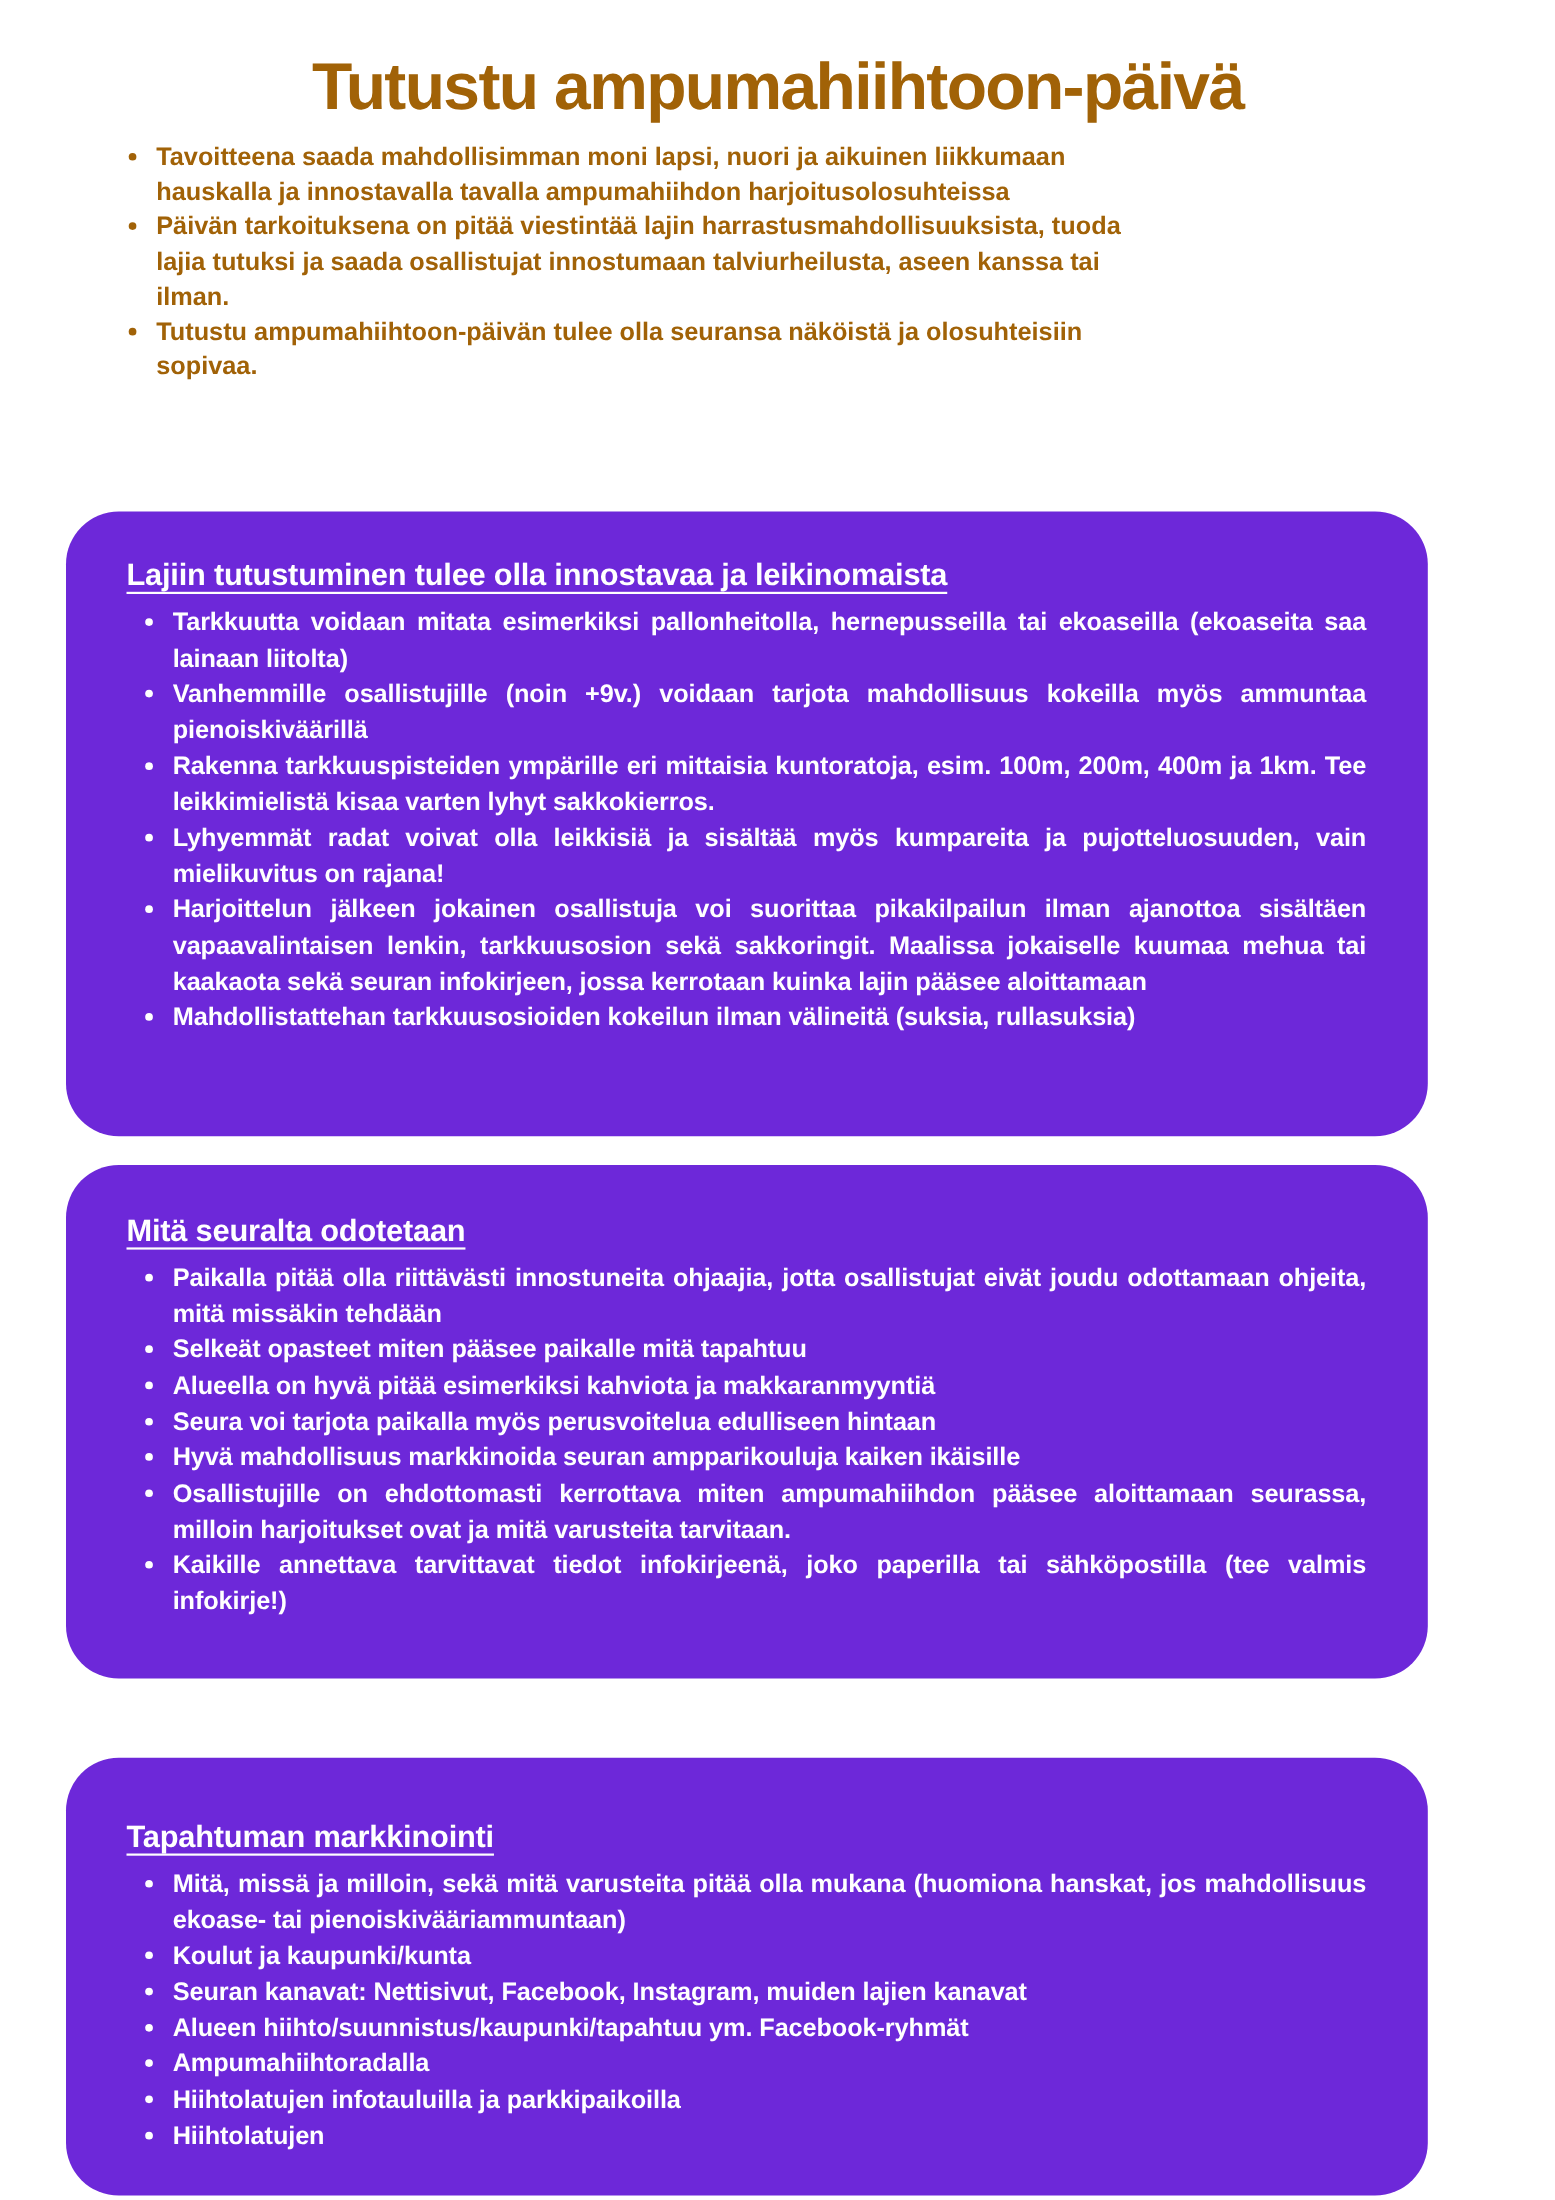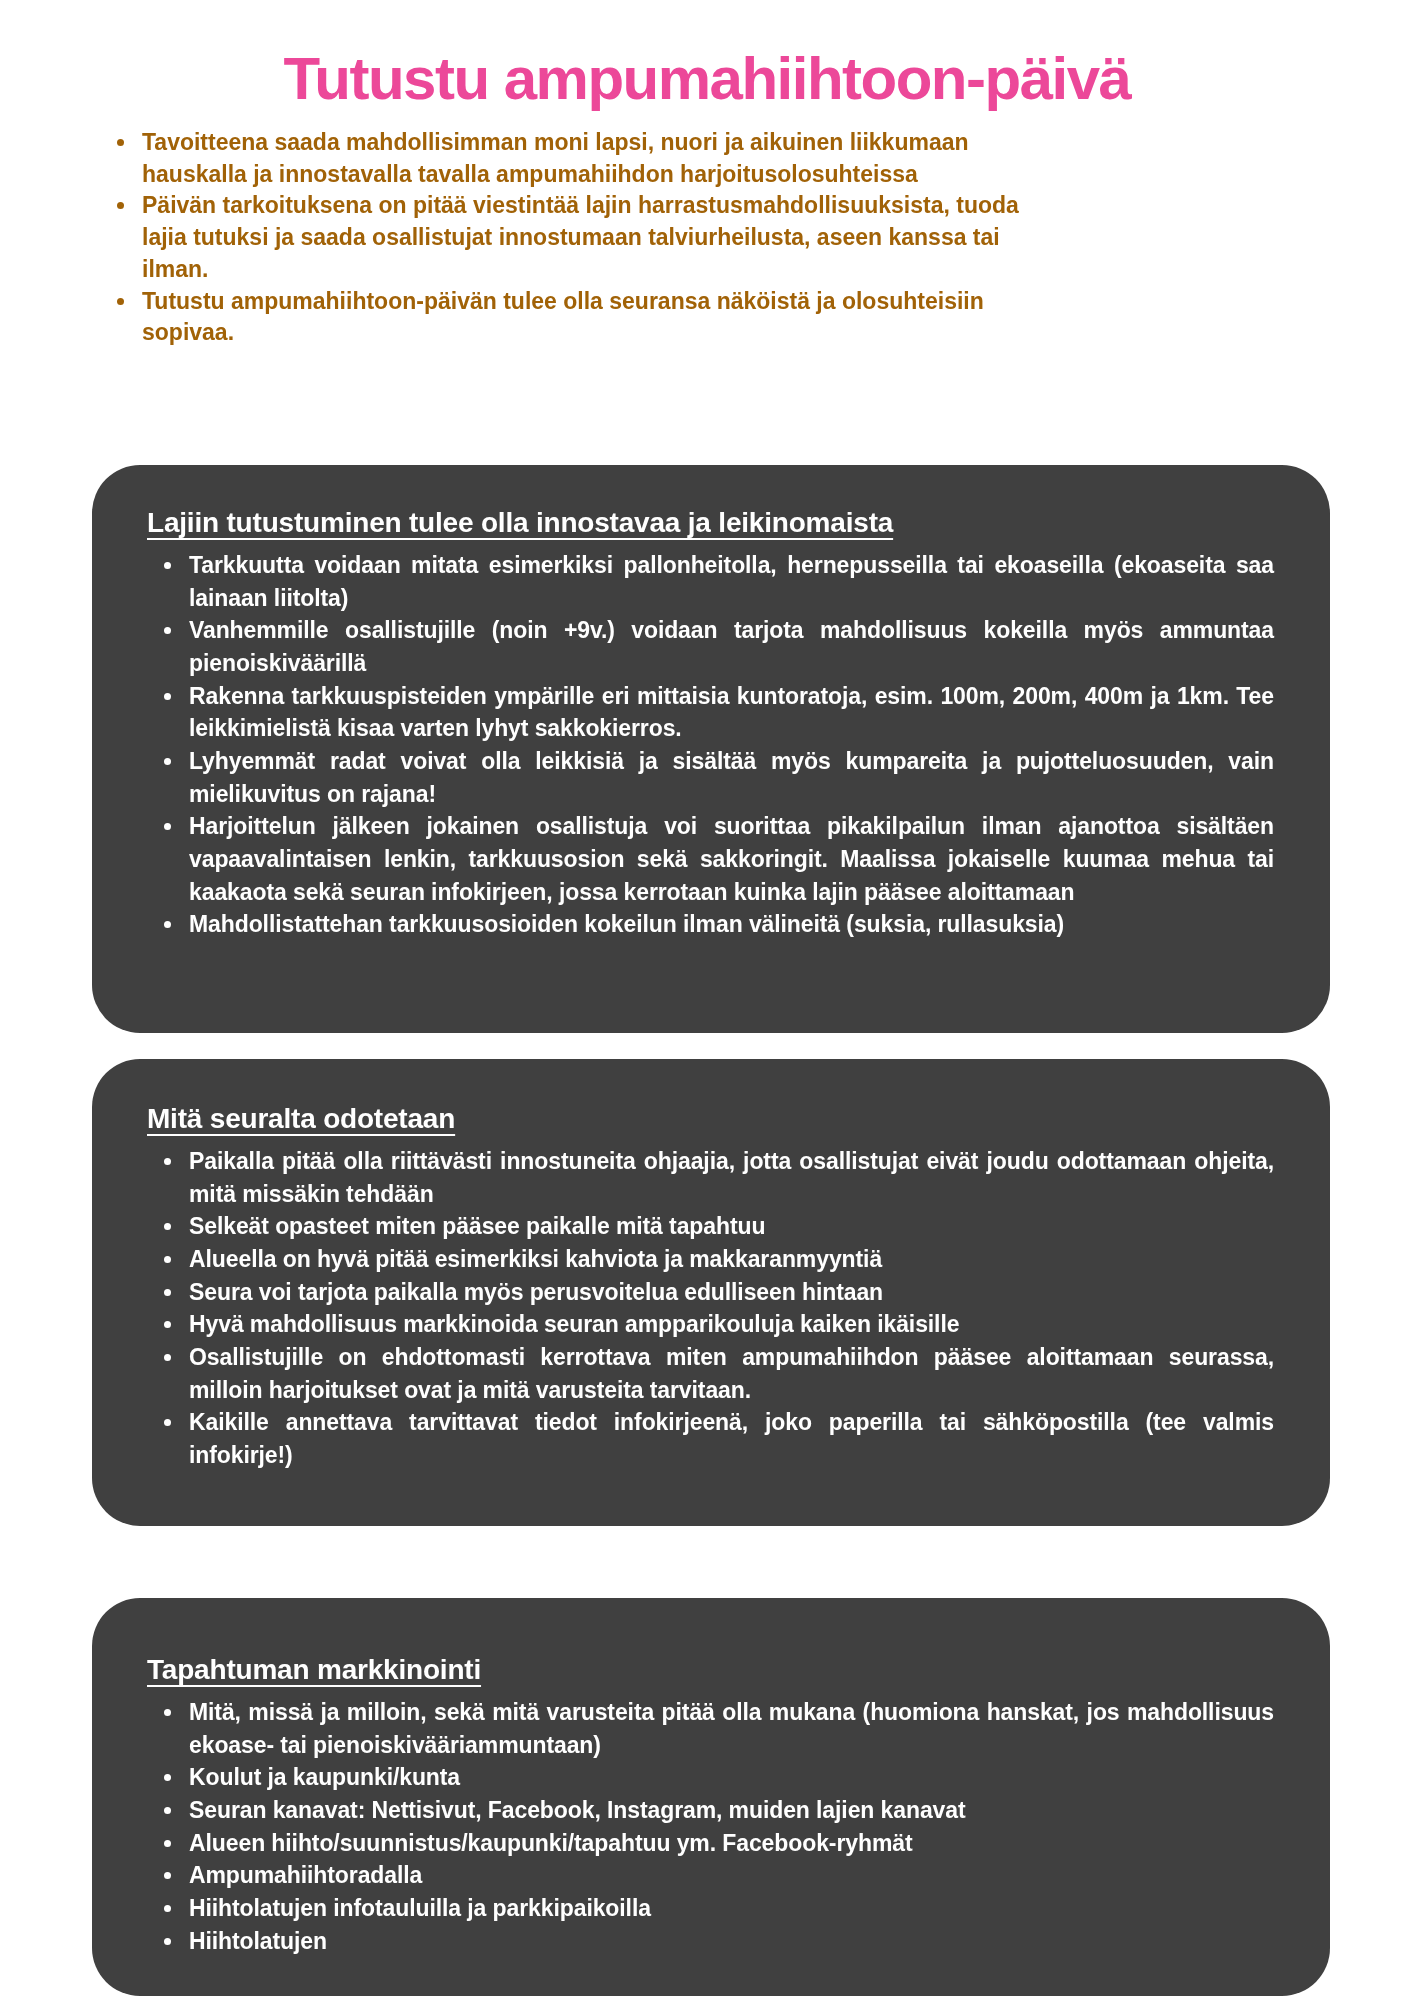--- a/index.html
+++ b/index.html
@@ -11,40 +11,40 @@
     font-family: "Liberation Sans", sans-serif;
     overflow: hidden;
   }
   .page-title {
     margin: 0;
     padding-top: 44px;
     text-align: center;
     font-size: 60px;
     font-weight: 800;
     letter-spacing: -1.5px;
-    color: #ec4899;
+    color: #a16207;
   }
   .intro {
     width: 950px;
     margin: 14px 0 0 96px;
     color: #a16207;
     font-size: 23px;
     font-weight: 700;
     line-height: 1.38;
   }
   .intro ul {
     margin: 0;
     padding-left: 42px;
   }
   .intro li { padding-left: 4px; }
   .section-box {
     box-sizing: border-box;
     width: 1238px;
-    margin-left: 92px;
-    background: #404040;
+    margin-left: 60px;
+    background: #6d28d9;
     border-radius: 48px;
     color: #ffffff;
     padding: 42px 56px 38px 55px;
   }
   .section-box.box-1 { margin-top: 116px; min-height: 568px; }
   .section-box.box-2 { margin-top: 26px;  min-height: 467px; padding-top: 44px; }
   .section-box.box-3 { margin-top: 72px;  min-height: 398px; padding-top: 56px; }
   .section-heading {
     margin: 0 0 8px 0;
     font-size: 28px;

